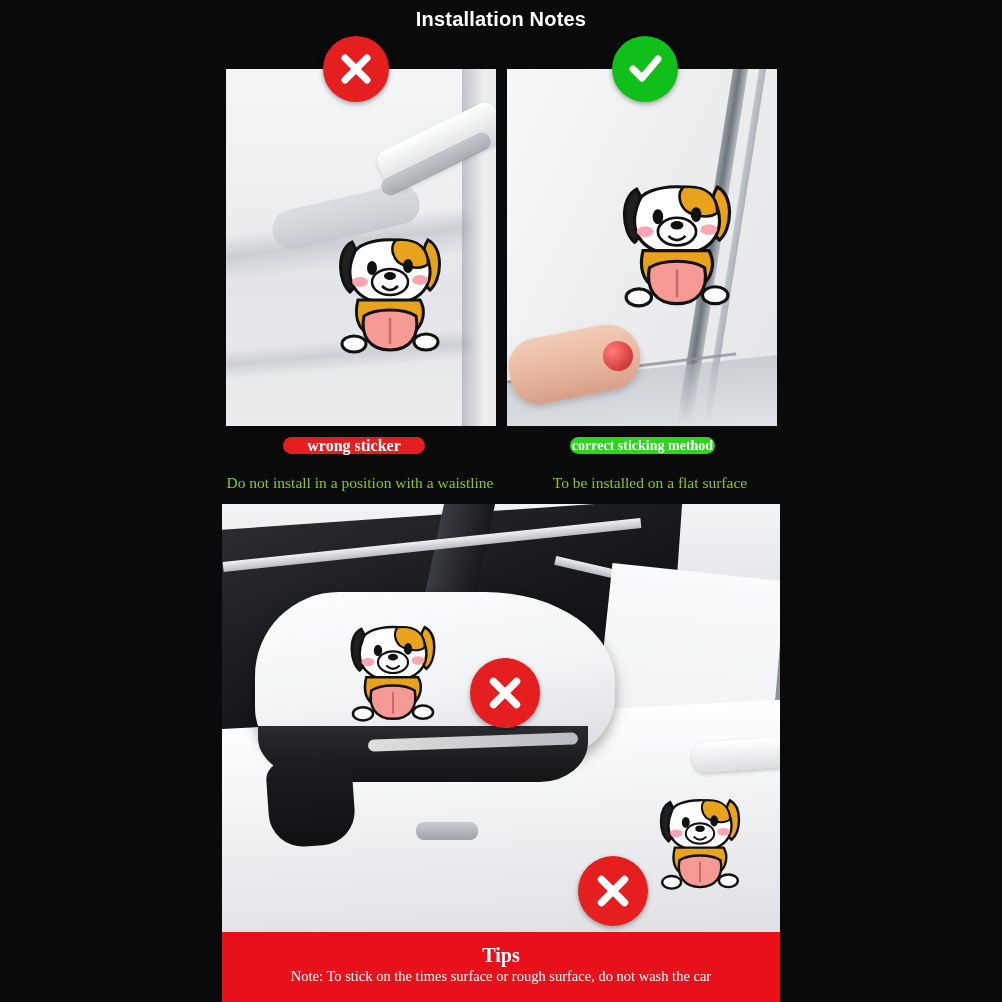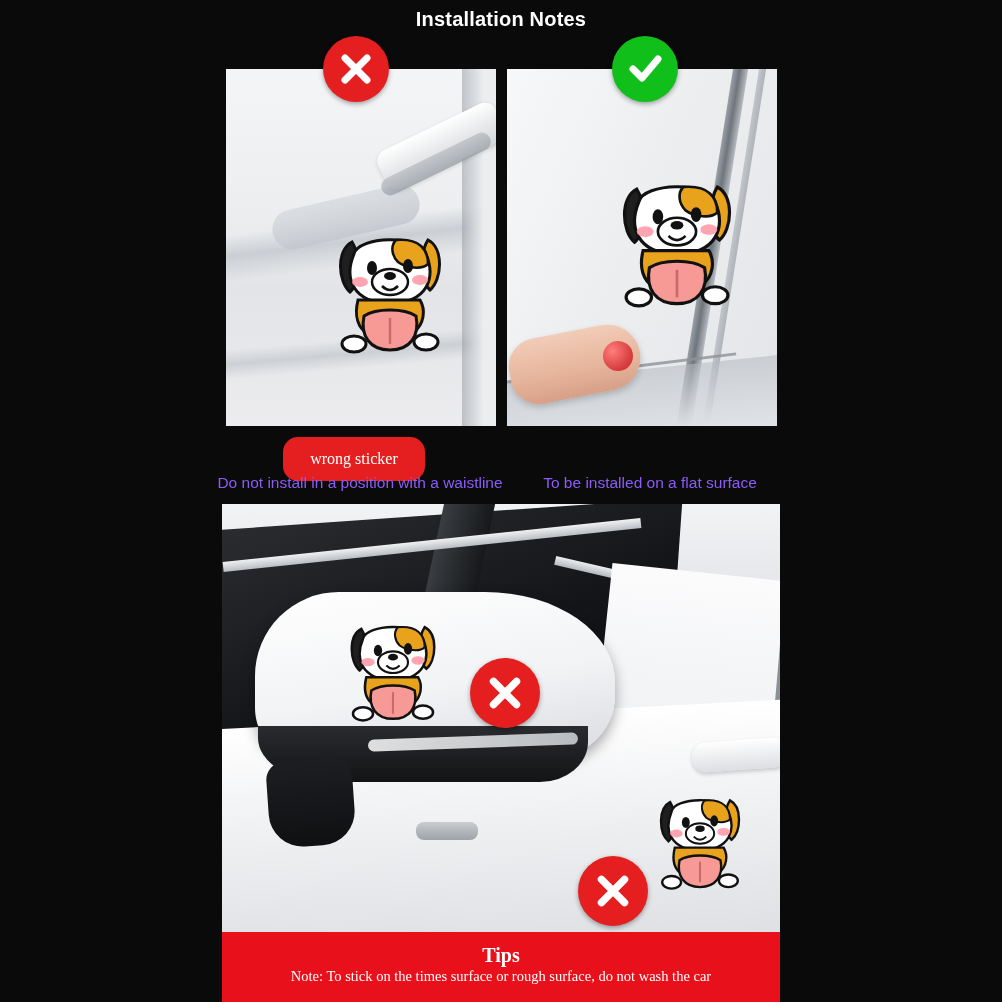--- a/index.html
+++ b/index.html
@@ -163,39 +163,39 @@
   .badge-cross { background: #e51f1f; }
   .badge-check { background: #10bf1a; }
   .badge svg { display: block; }
 
   .badge-top-left  { left: 323px; top: 36px; }
   .badge-top-right { left: 612px; top: 36px; }
 
   
   .pill {
     position: absolute;
-    height: 44px;
+    height: 17px;
     border-radius: 15px;
     color: #fff;
-    font-weight: normal;
+    font-weight: bold;
     font-size: 16px;
     display: flex;
     align-items: center;
     justify-content: center;
     font-family: "Liberation Serif", serif;
   }
   .pill-red   { left: 283px; top: 437px; width: 142px; background: #e51f1f; }
   .pill-green { left: 570px; top: 437px; width: 145px; background: #2fd41f; font-size: 14px; }
 
   .caption {
     position: absolute;
-    color: #8b5cf6;
+    color: #84cc16;
     font-size: 15.5px;
     text-align: center;
-    font-family: Liberation Sans, sans-serif;
+    font-family: Liberation Serif, serif;
   }
   .caption-left  { left: 180px; top: 474px; width: 360px; }
   .caption-right { left: 470px; top: 474px; width: 360px; }
 
   
   .photo {
     position: absolute;
     left: 222px; top: 504px;
     width: 558px; height: 428px;
     overflow: hidden;
@@ -418,20 +418,21 @@
       <path d="M9 9 L31 31 M31 9 L9 31" stroke="#ffffff" stroke-width="7" stroke-linecap="round"></path>
     </svg>
   </div>
   <div class="badge badge-check badge-top-right">
     <svg width="42" height="42" viewBox="0 0 42 42">
       <path d="M9 21 L18 30 L34 11" stroke="#ffffff" stroke-width="7" fill="none" stroke-linecap="round" stroke-linejoin="round"></path>
     </svg>
   </div>
 
   <div class="pill pill-red">wrong sticker</div>
+  <div class="pill pill-green">correct sticking method</div>
 
   <div class="caption caption-left">Do not install in a position with a waistline</div>
   <div class="caption caption-right">To be installed on a flat surface</div>
 
   <div class="photo">
     <div class="ph-sky"></div>
     <div class="ph-glass"></div>
     <div class="ph-pillar"></div>
     <div class="ph-chrome"></div>
     <div class="ph-chrome2"></div>

